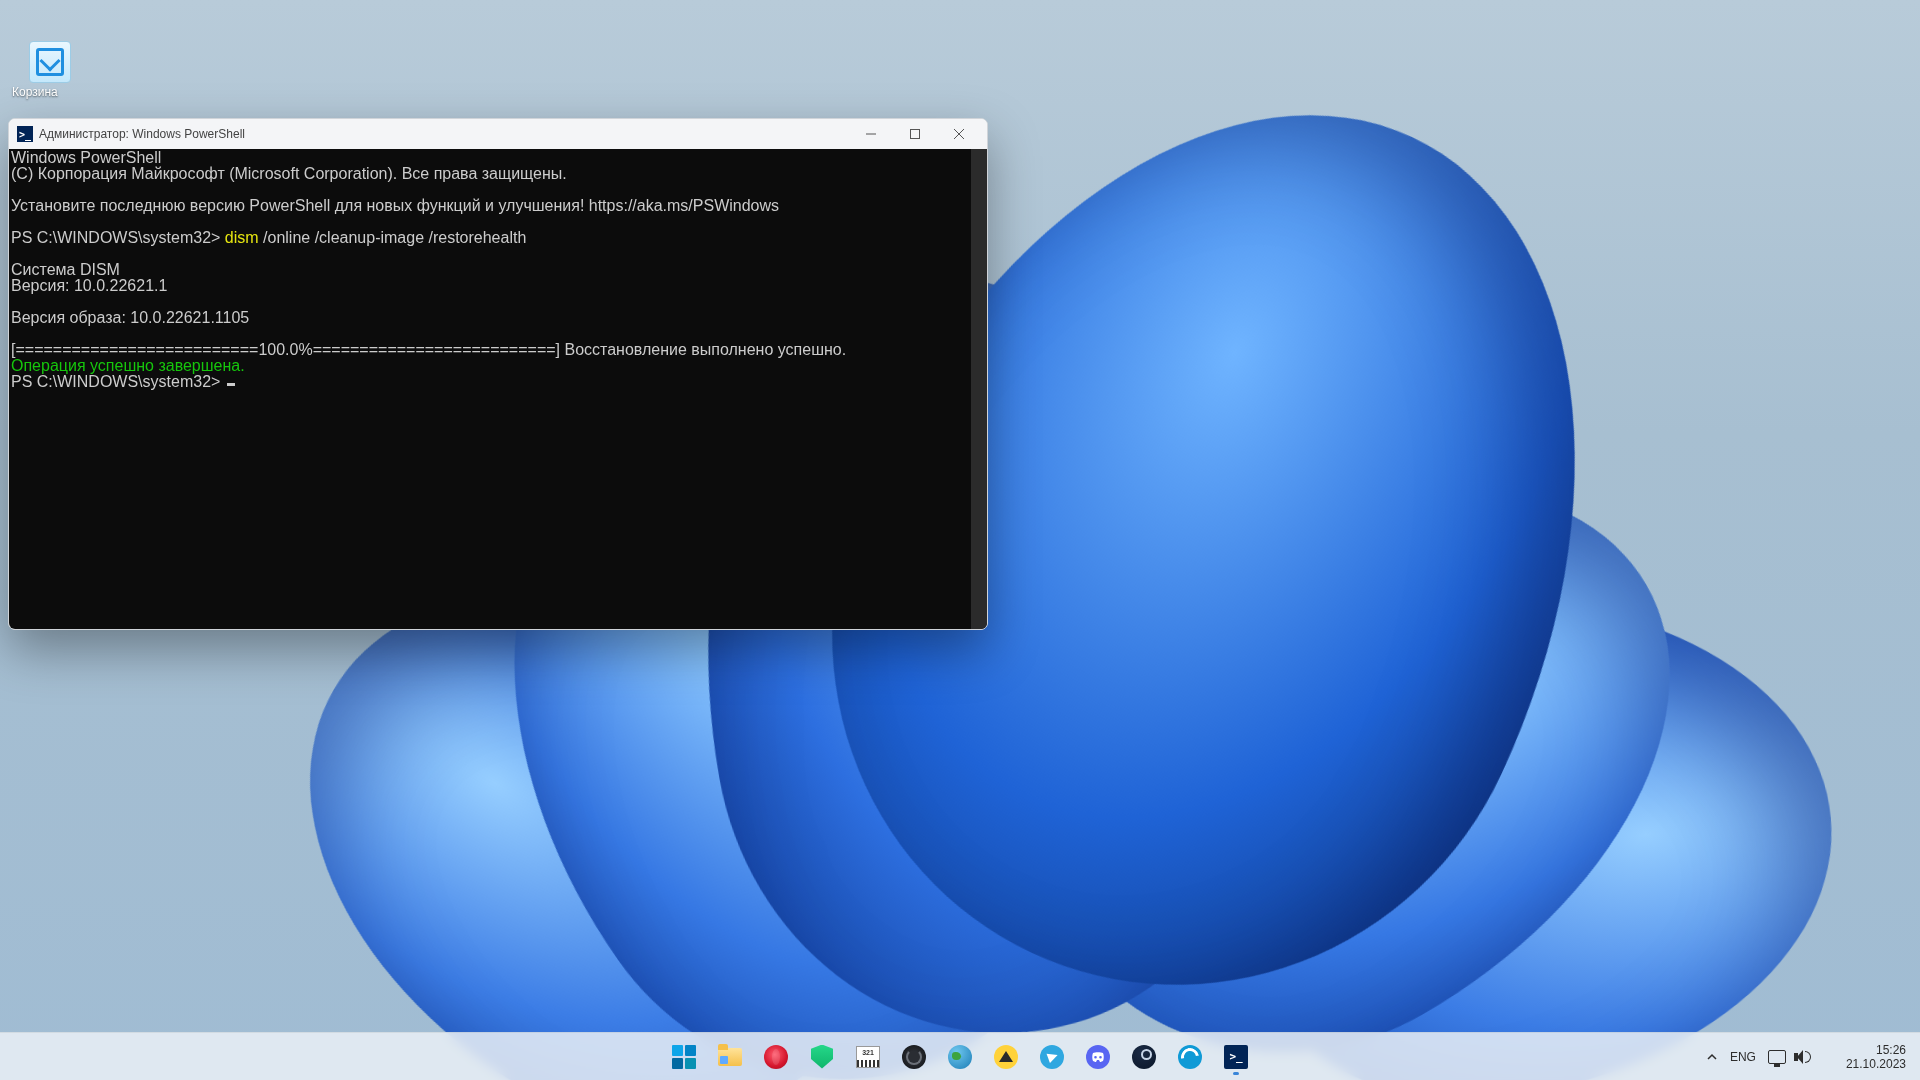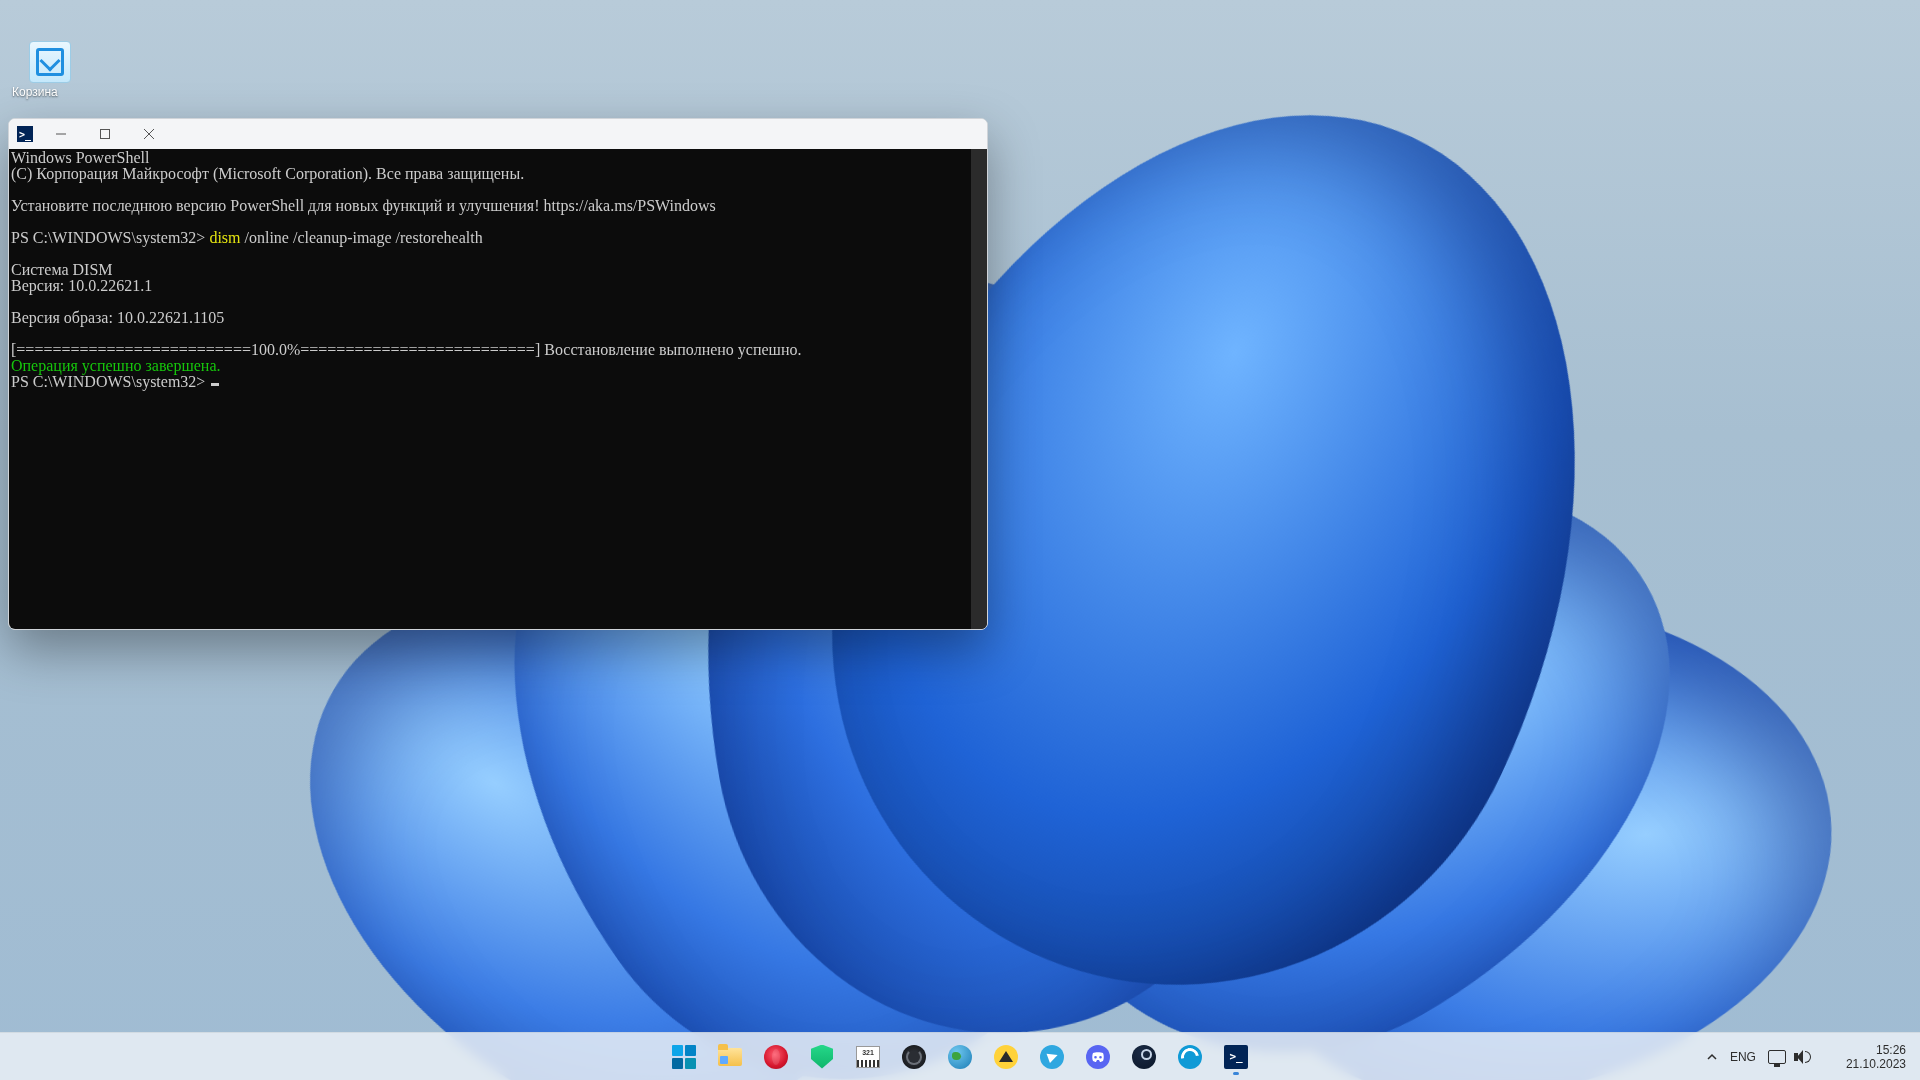--- a/index.html
+++ b/index.html
@@ -25,21 +25,21 @@
   .bin:before { content:""; position:absolute; left:50%; top:50%; transform:translate(-50%,-50%); width:22px; height:22px; border:3px solid #1f8fe0; border-radius:3px; }
   .bin:after { content:""; position:absolute; left:50%; top:48%; transform:translate(-50%,-50%) rotate(-45deg); width:12px; height:12px; border-left:3px solid #1f8fe0; border-bottom:3px solid #1f8fe0; }
 
   
   .window { position:absolute; left:8px; top:118px; width:980px; background:#fafbfc; border-radius:7px; box-shadow:0 20px 50px rgba(0,0,0,.35); overflow:hidden; border:1px solid #d0d4d9; }
   .titlebar { height:30px; display:flex; align-items:center; padding:0 6px 0 8px; background:#f4f5f7; font-size:12px; color:#434343; }
   .titlebar .ticon { width:16px; height:16px; margin-right:6px; background:#012456; display:flex; align-items:center; justify-content:center; }
   .titlebar .ticon span { color:#fff; font-family:Consolas,monospace; font-size:10px; font-weight:bold; }
   .titlebar .ttl { flex:1; }
   .titlebar .wbtn { width:44px; height:30px; display:flex; align-items:center; justify-content:center; color:#555; }
-  .term { background:#0c0c0c; color:#ccc; font-family:Liberation Serif, serif; font-size:16px; line-height:16px; padding:1px 2px 2px 2px; height:480px; white-space:pre; overflow:hidden; position:relative; }
+  .term { background:#0c0c0c; color:#ccc; font-family:Liberation Sans, sans-serif; font-size:16px; line-height:16px; padding:1px 2px 2px 2px; height:480px; white-space:pre; overflow:hidden; position:relative; }
   .term .y { color:#e5e510; }
   .term .g { color:#16c60c; }
   .term .cursor { display:inline-block; width:8px; height:3px; background:#ccc; vertical-align:baseline; margin-left:2px; position:relative; top:-1px; }
   .term .scrollbar-track { position:absolute; right:0; top:0; width:16px; height:100%; background:#2b2b2b; }
 
   
   .taskbar { position:absolute; left:0; bottom:0; width:100%; height:48px; background:rgba(234,240,246,.85); backdrop-filter: blur(6px); display:flex; align-items:center; border-top:1px solid rgba(0,0,0,.06); }
   .tb-center { position:absolute; left:50%; transform:translateX(-50%); display:flex; gap:6px; align-items:center; }
   .tb-item { width:40px; height:40px; border-radius:4px; display:flex; align-items:center; justify-content:center; cursor:pointer; position:relative; }
   .tb-item.active:after { content:""; position:absolute; bottom:2px; left:50%; transform:translateX(-50%); width:6px; height:3px; background:#3a85d8; border-radius:2px; }
@@ -101,20 +101,21 @@
   <div class="desktop-icon">
     <div class="bin"></div>
     <div>Корзина</div>
   </div>
 
   <div class="window">
     <div class="titlebar">
       <div class="ticon">
           <span>&gt;_</span>
         </div>
+      <div class="ttl">Администратор: Windows PowerShell</div>
       <div class="wbtn">
           <svg width="10" height="10">
             <line x1="0" y1="5" x2="10" y2="5" stroke="#555" stroke-width="1"></line>
           </svg>
         </div>
       <div class="wbtn">
           <svg width="10" height="10">
             <rect x="0.5" y="0.5" width="9" height="9" fill="none" stroke="#555" stroke-width="1"></rect>
           </svg>
         </div>

